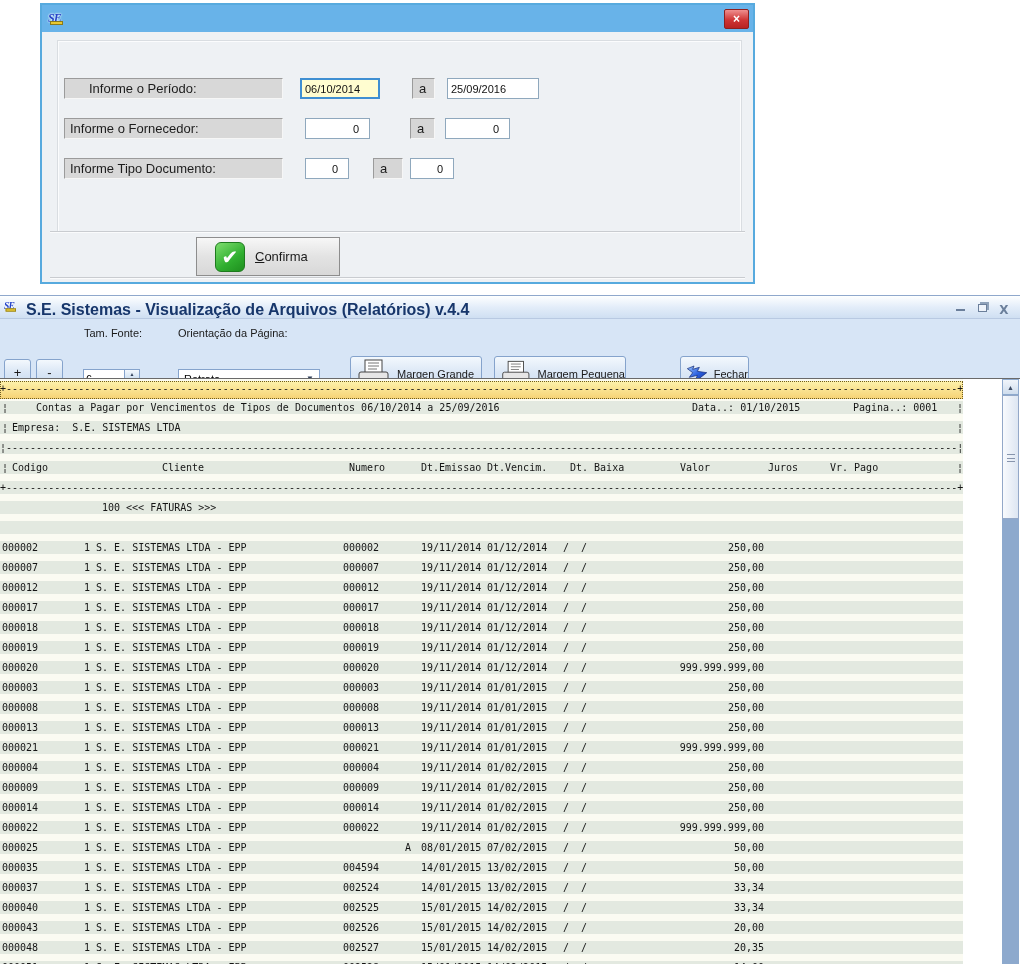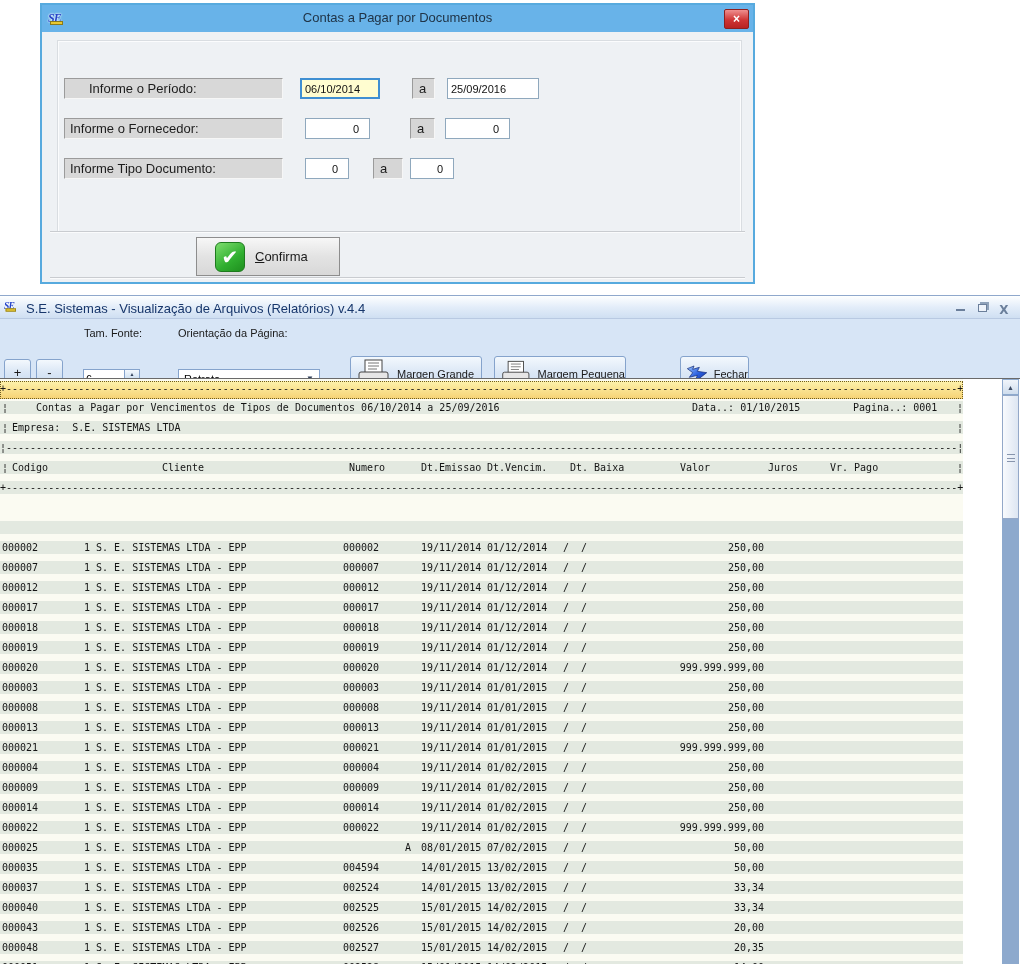--- a/index.html
+++ b/index.html
@@ -54,21 +54,21 @@
   .ico-cancel .slash { position:absolute; left:8px; top:13px; width:13px; height:3px;
     background:#fff; transform:rotate(-45deg); }
   .u { text-decoration:underline; }
 
   
   #viewer { position:absolute; left:0; top:295px; width:1020px; height:669px;
     background:#d7e5f6; }
   #vw-titlebar { position:absolute; left:0; top:0; right:0; height:24px;
     background:linear-gradient(#feffff,#e3edf9 50%,#cfdff2); border-top:1px solid #8fa8cc;
     border-bottom:1px solid #b8c9e2; }
-  #vw-title { position:absolute; left:26px; top:5px; font-size:13px; font-weight:normal;
+  #vw-title { position:absolute; left:26px; top:5px; font-size:16px; font-weight:bold;
     color:#17366b; }
   .winbtn { position:absolute; top:4px; width:16px; height:15px; text-align:center;
     cursor:pointer; }
   .wb-min  { right:52px; } .wb-rest { right:30px; } .wb-close { right:8px; }
   .wb-min i { display:block; margin:9px auto 0; width:9px; height:2px; background:#6b7f9b; }
   .wb-rest i { display:block; margin:4px auto 0; width:9px; height:8px;
     border:1px solid #6b7f9b; box-shadow:2px -2px 0 -0px #8fa2ba; background:#eef3fa; }
   .wb-close span { font:bold 12px "DejaVu Sans",sans-serif; color:#6b7f9b; line-height:15px; }
 
   #toolbar { position:absolute; left:0; top:25px; right:0; height:58px; }
@@ -129,21 +129,20 @@
   svg { display:block; }
 </style>
 </head>
 <body>
 
 <div id="dialog">
   <div id="dlg-titlebar">
     <div class="selogo" style="left:6px; top:3px;">
       <span class="se">SE</span><span class="bar"></span>
     </div>
-    <div id="dlg-title">Contas a Pagar por Documentos</div>
     <div id="dlg-close">×</div>
   </div>
 
   <div id="dlg-panel"></div>
 
   <div class="dlg-row" style="left:0; top:73px;">
     <div class="lbl-box" style="left:22px; width:219px;padding-left:24px;">Informe o Período:</div>
     <input class="fld focused" style="left: 258px; width: 80px;" value="06/10/2014">
     <div class="a-box" style="left:370px; width:23px;">a</div>
     <input class="fld" style="left: 405px; width: 92px;" value="25/09/2016">
@@ -285,20 +284,23 @@
         <span class="cc" style="left:680px;">Valor</span>
         <span class="cc" style="left:768px;">Juros</span>
         <span class="cc" style="left:830px;">Vr. Pago</span>
         <span class="cc" style="left:957px;">¦</span>
       </div>
 
       <div class="rline" style="top:102px;">
         <span class="cc dashline" style="left:0;">+--------------------------------------------------------------------------------------------------------------------------------------------------------------+</span>
       </div>
 
+      <div class="rline" style="top:122px;">
+        <span class="cc" style="left:102px;">100 &lt;&lt;&lt; FATURAS &gt;&gt;&gt;</span>
+      </div>
 
       <div class="rline" style="top:142px;"></div>
 
       <div id="rows-host">
 
       <div class="rline row" style="top: 162px;">
             <span class="cc" style="left:2px;">000002</span>
             <span class="cc" style="left:84px;">1 S. E. SISTEMAS LTDA - EPP</span>
             <span class="cc" style="left:343px;">000002</span>
             <span class="cc" style="left:405px;"></span>

